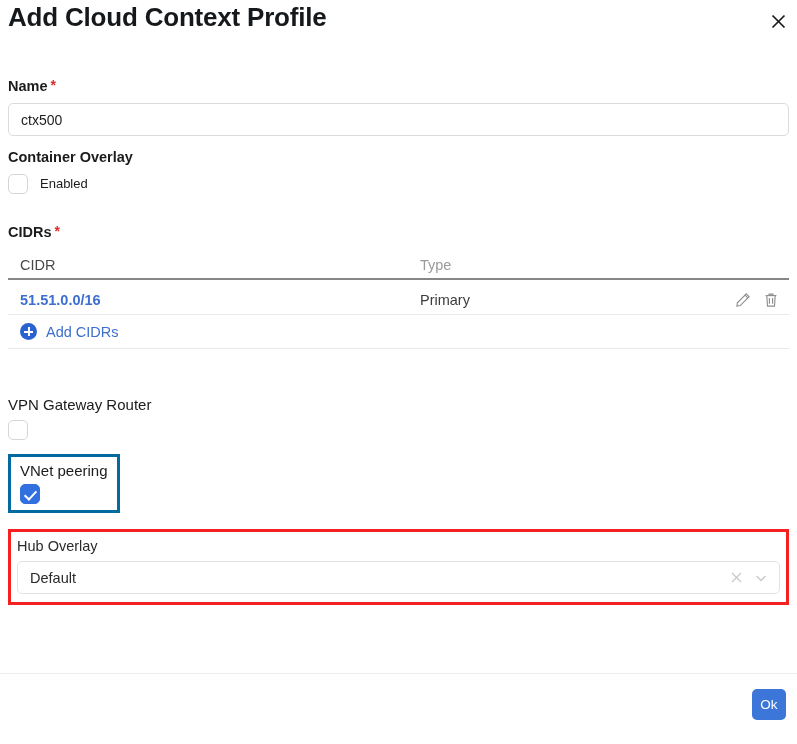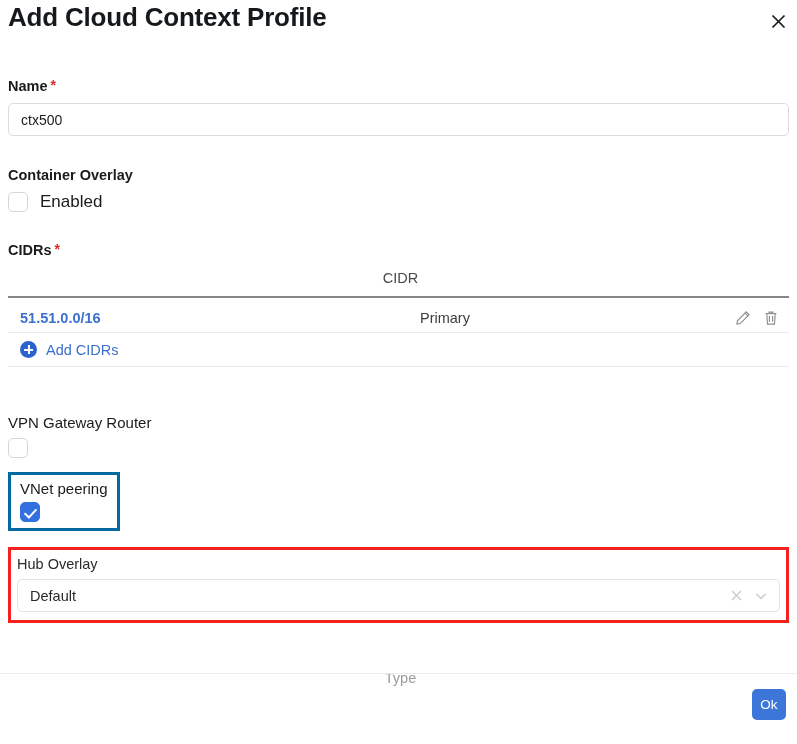--- a/index.html
+++ b/index.html
@@ -118,40 +118,39 @@
     position: absolute;
     left: 6px;
     top: 2.5px;
     width: 5px;
     height: 10px;
     border: solid #ffffff;
     border-width: 0 2px 2px 0;
     transform: rotate(43deg);
   }
   .cb-text {
-    font-size: 17px;
+    font-size: 13px;
     color: #1b1b1b;
     line-height: 20px;
   }
 
-  .container-overlay-block { margin-top: 30px; }
+  .container-overlay-block { margin-top: 12px; }
   .cidrs-block { margin-top: 28px; }
 
   
   .cidr-table {
     width: 100%;
     margin-top: 11px;
   }
   .cidr-head {
     display: flex;
     align-items: center;
     height: 28px;
     border-bottom: 2px solid #868686;
     padding: 0 8px 0 12px;
-    flex-direction: column;
   }
   .col-cidr { flex: 0 0 400px; }
   .col-type { flex: 1 1 auto; }
   .col-actions {
     flex: 0 0 60px;
     display: flex;
     justify-content: flex-end;
     gap: 8px;
   }
   .th-cidr {

